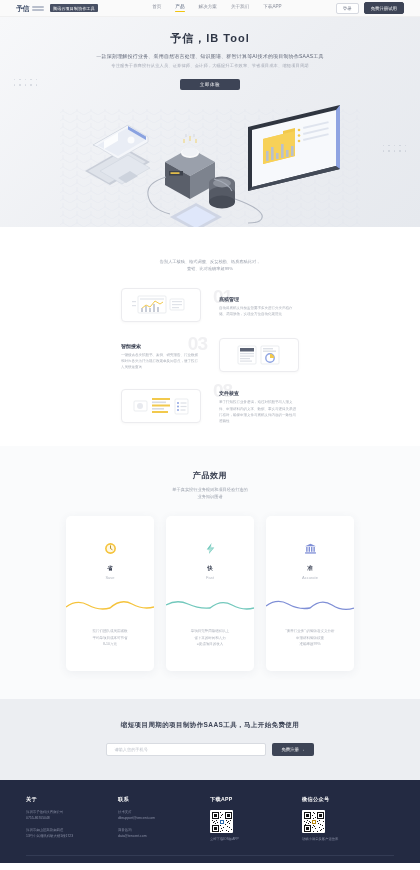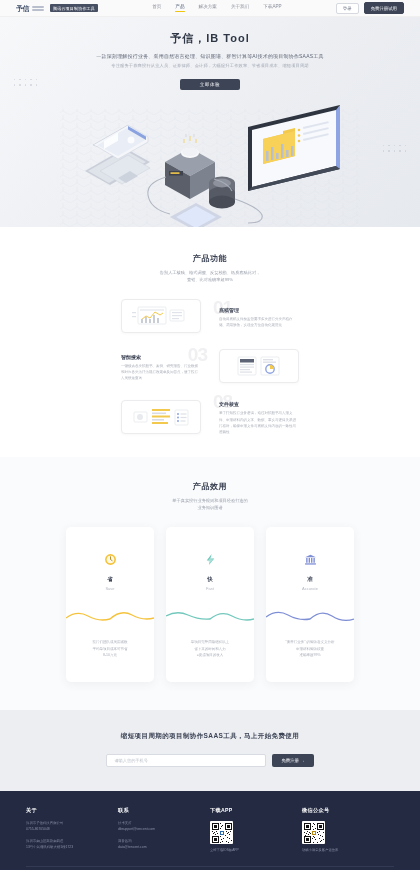--- a/index.html
+++ b/index.html
@@ -238,21 +238,20 @@
 
     <g stroke="#aab0bc" stroke-width="1.1" fill="none" opacity=".9">
       <path d="M166 78 Q146 84 148 96 Q150 110 170 115"></path>
       <path d="M214 80 Q228 84 232 92"></path>
       <path d="M235 100 Q258 108 262 116 Q264 124 248 124"></path>
     </g>
   </svg>
 </div>
 
 <div class="features">
-  <div class="sec-title">产品功能</div>
   <div class="sec-sub">
     <div>告别人工核稿、格式调整、反复校勘、纸质底稿比对，</div>
     <div>查错、比对准确率超99%</div>
   </div>
 
   <div class="frow">
     <div class="fimg">
       <svg width="62" height="24" viewBox="0 0 62 24">
         <rect x="8" y="3" width="28" height="17" rx="1" fill="#fff" stroke="#e3e5ea" stroke-width=".7"></rect>
         <rect x="10" y="5" width="24" height="2" fill="#eef0f3"></rect>

